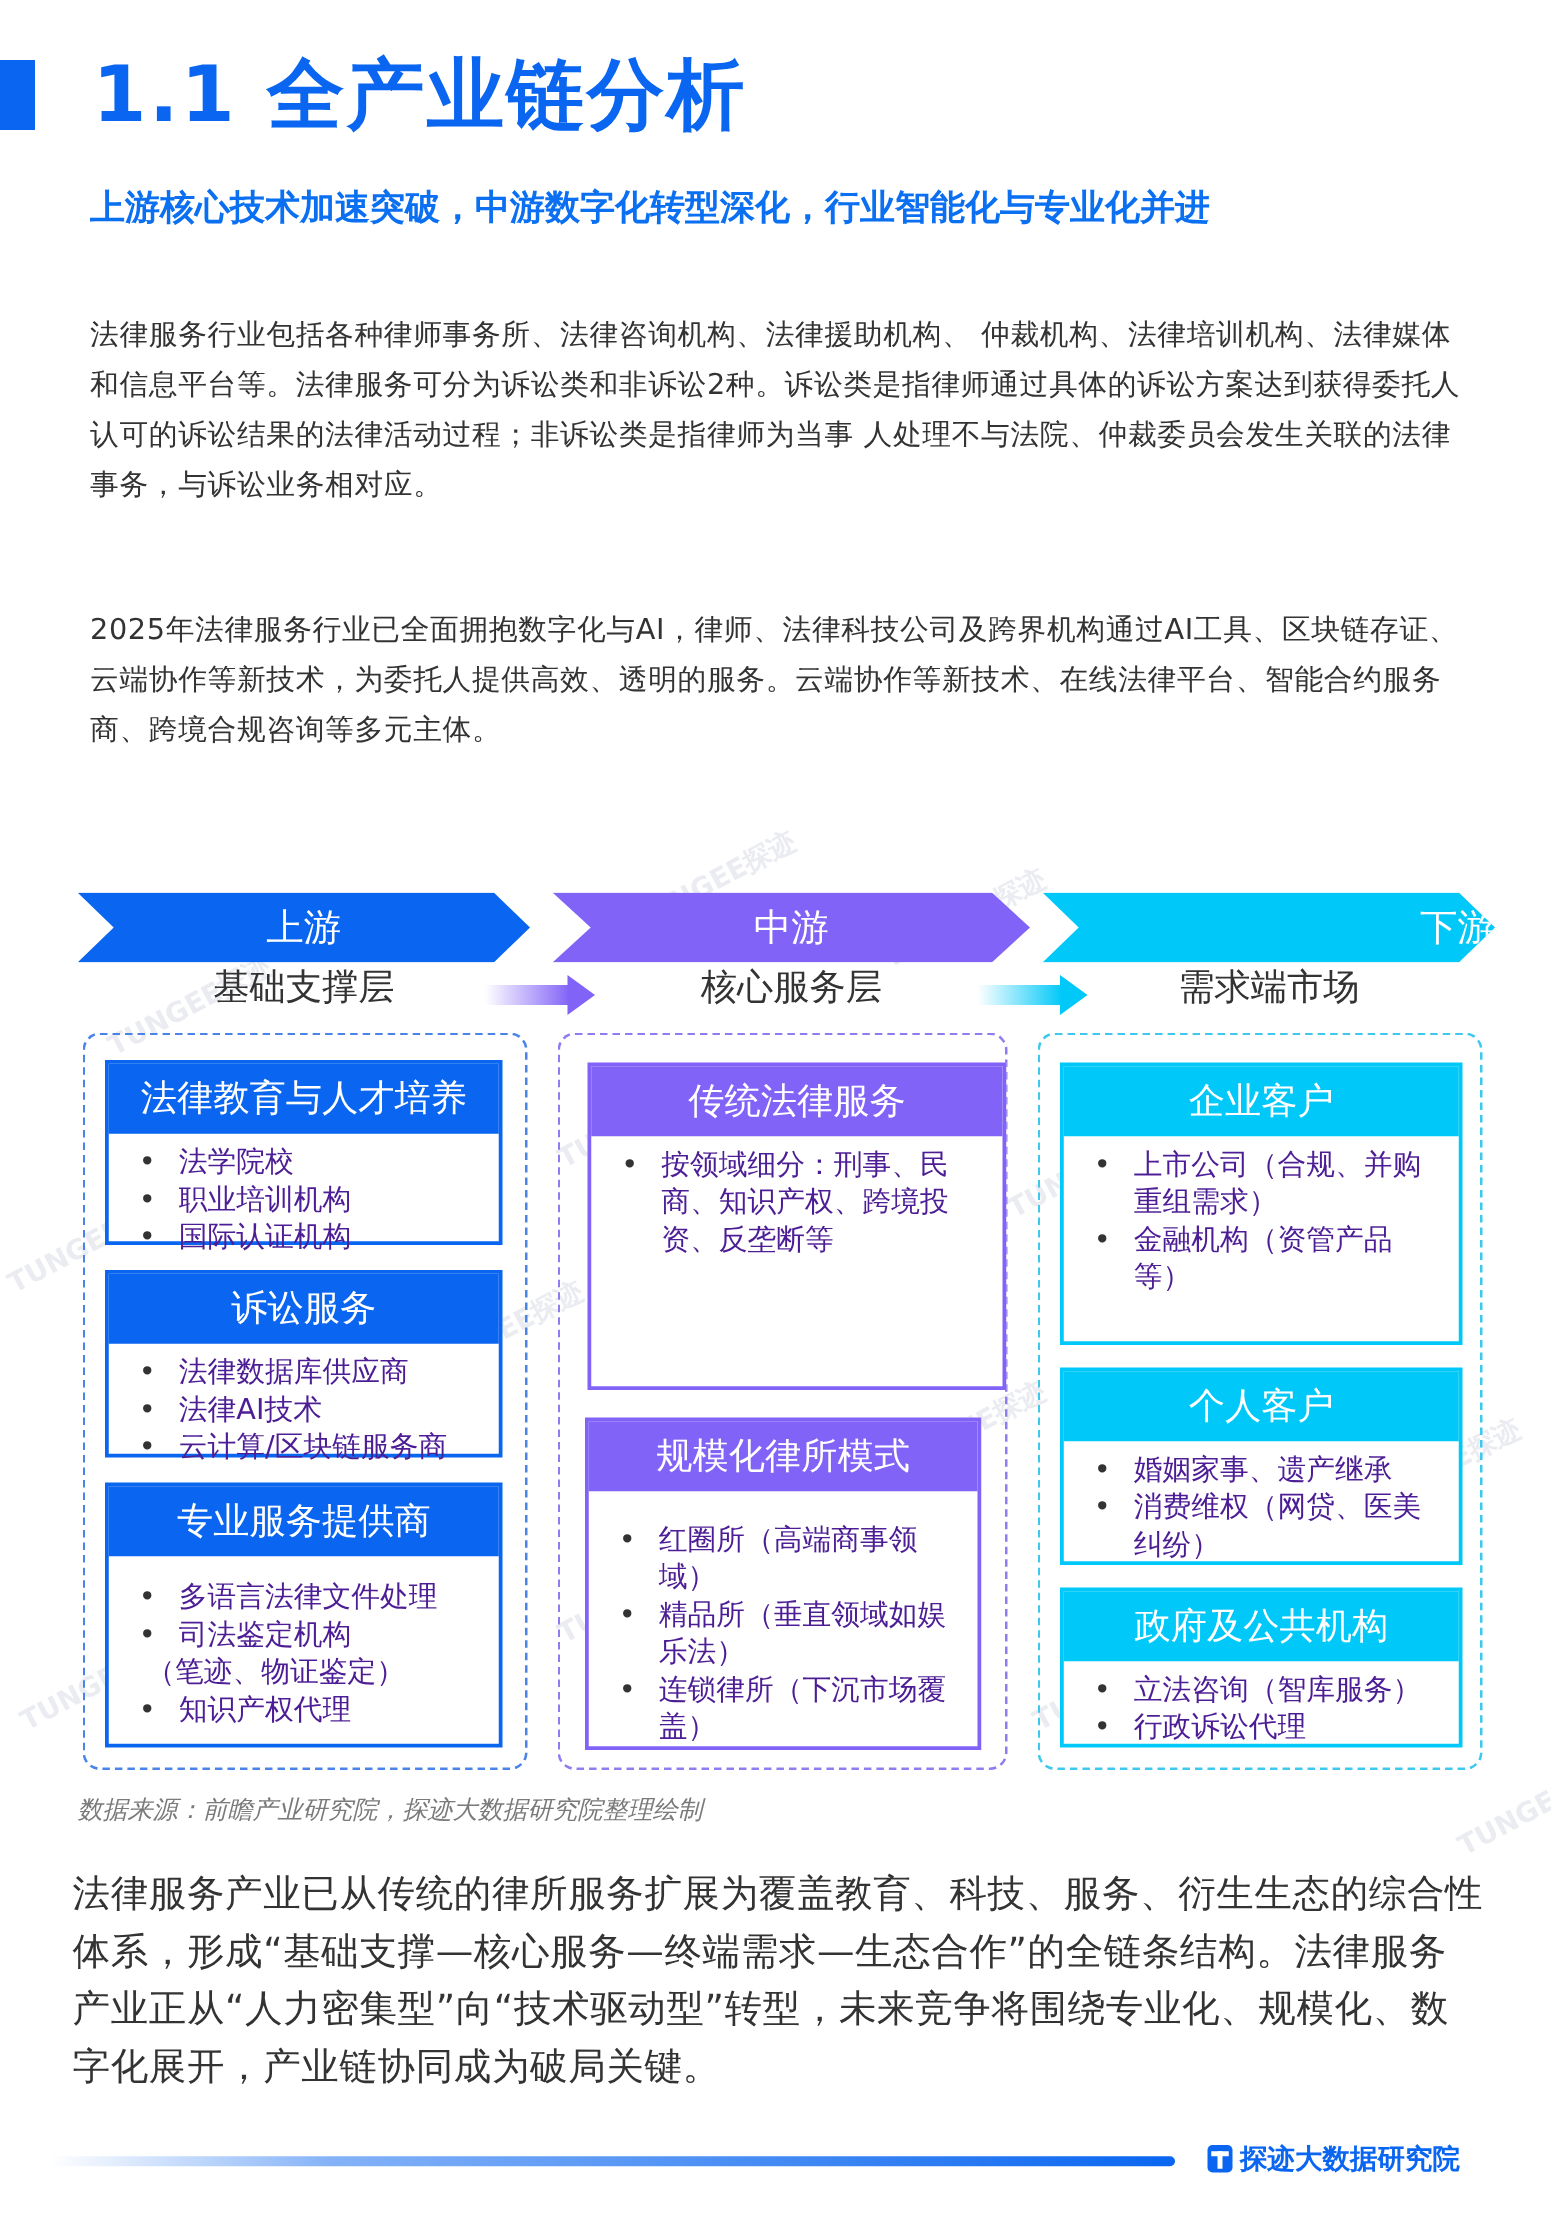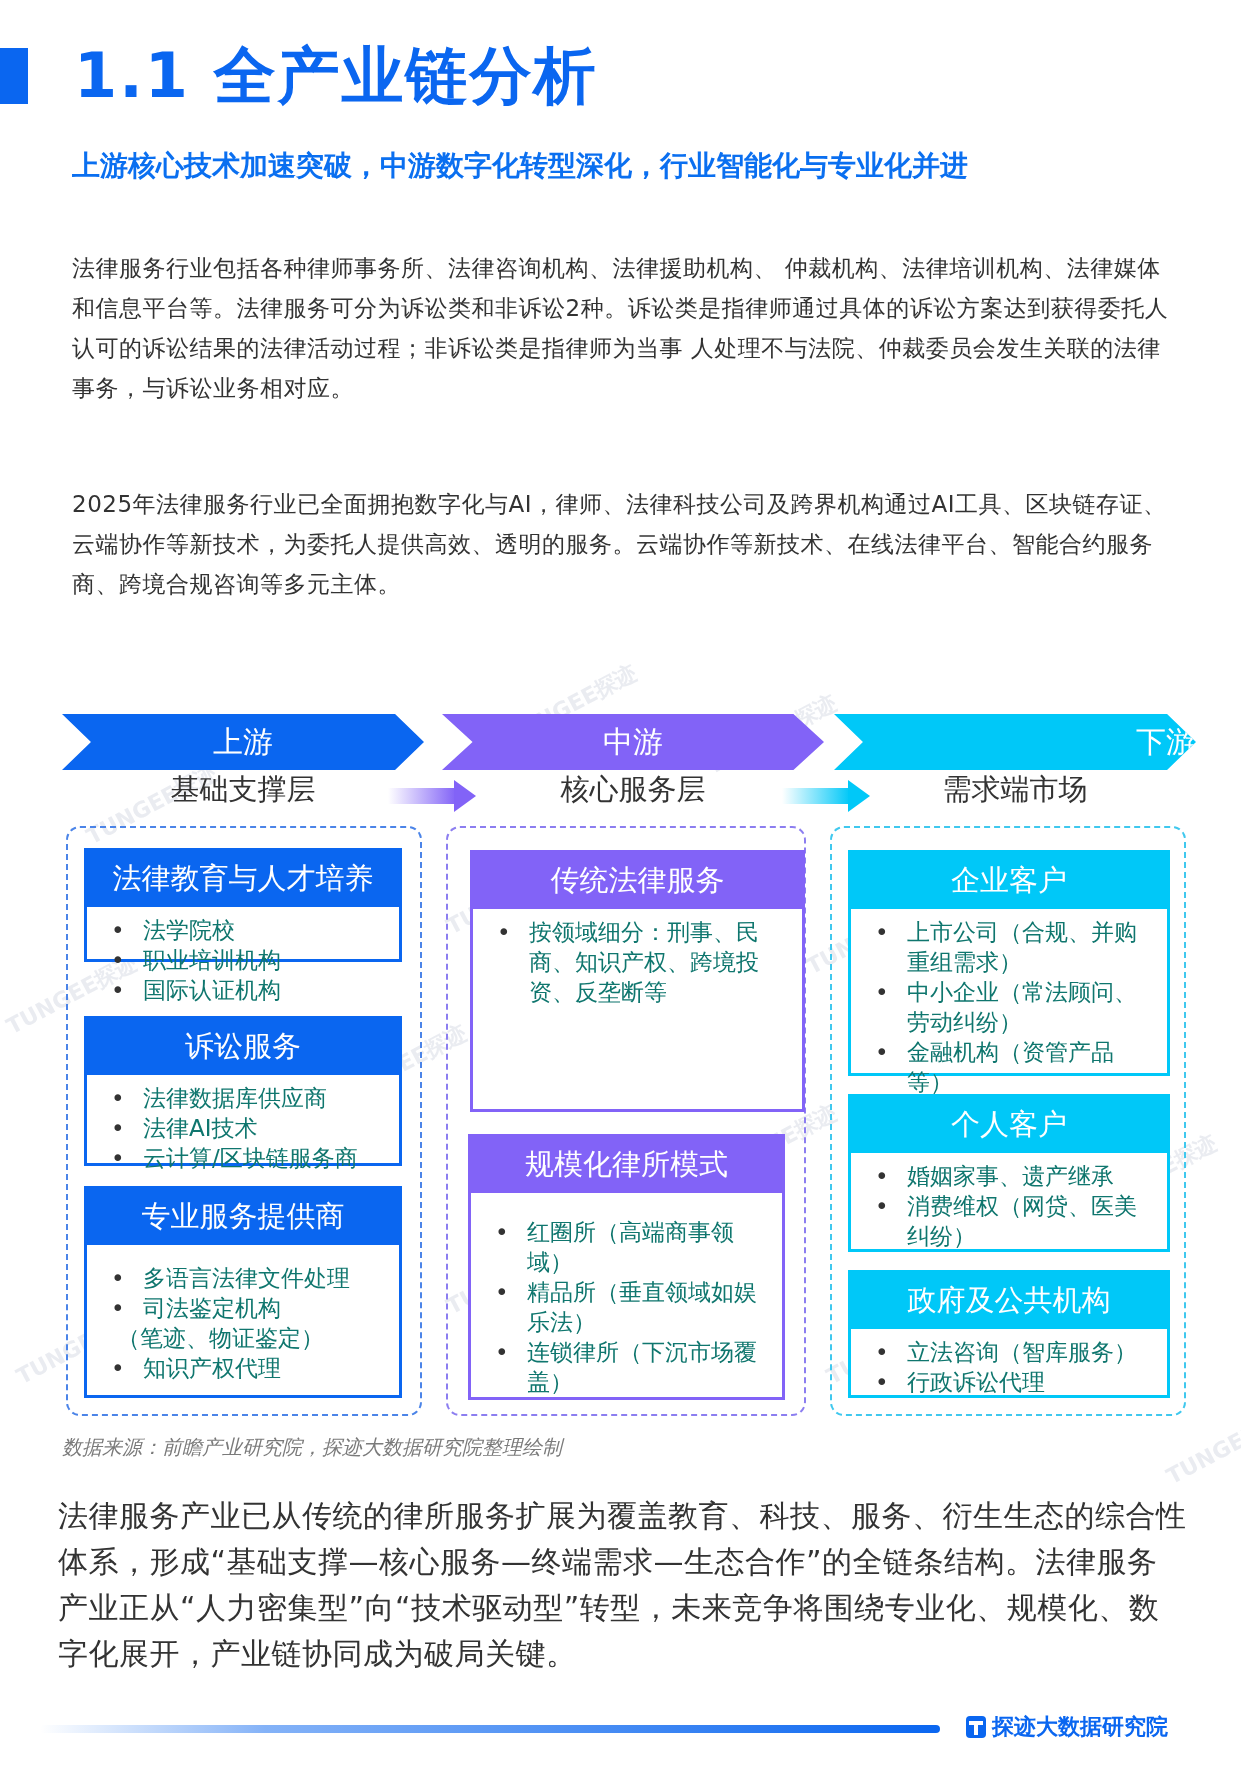--- a/index.html
+++ b/index.html
@@ -36,21 +36,21 @@
   .flow-arrow.a2 .head { border-left: 22px solid #00c8f8; }
 
   .column { position: absolute; top: 826px; height: 590px; border: 2px dashed; border-radius: 14px; }
   .column.up { left: 66px; width: 356px; border-color: #4b84e8; }
   .column.mid { left: 446px; width: 360px; border-color: #8c7ef0; }
   .column.down { left: 830px; width: 356px; border-color: #3fc8ee; }
 
   .card { position: absolute; border: 3px solid; background: #ffffff; }
   .card .head { height: 56px; display: flex; align-items: center; justify-content: center; color: #ffffff; font-size: 29px; }
   .card ul { list-style: none; padding: 8px 10px 8px 20px; }
-  .card li { position: relative; padding-left: 36px; font-size: 23px; line-height: 30px; color: #0f766e; }
+  .card li { position: relative; padding-left: 36px; font-size: 23px; line-height: 30px; color: #4c1d95; }
   .card li::before { content: "•"; position: absolute; left: 4px; top: 0; color: #333333; }
   .card li.note { padding-left: 10px; }
   .card li.note::before { content: ""; }
 
   .card.blue { border-color: #0a66f0; }
   .card.blue .head { background: #0a66f0; }
   .card.purple { border-color: #8263f7; }
   .card.purple .head { background: #8263f7; }
   .card.cyan { border-color: #00c8f8; }
   .card.cyan .head { background: #00c8f8; }
@@ -110,21 +110,21 @@
   </div>
 <div class="flow-arrow a2">
     <div class="shaft"></div>
     <div class="head"></div>
   </div>
 
 <div class="column up"></div>
 <div class="column mid"></div>
 <div class="column down"></div>
 
-<div class="card blue" style="left:84px;top:848px;width:318px;height:114px;">
+<div class="card blue" style="left:84px;top:848px;width:318px;height:148px;">
   <div class="head">法律教育与人才培养</div>
   <ul>
     <li>法学院校</li>
     <li>职业培训机构</li>
     <li>国际认证机构</li>
   </ul>
 </div>
 <div class="card blue" style="left:84px;top:1016px;width:318px;height:150px;">
   <div class="head">诉讼服务</div>
   <ul>
@@ -155,21 +155,20 @@
     <li>红圈所（高端商事领域）</li>
     <li>精品所（垂直领域如娱乐法）</li>
     <li>连锁律所（下沉市场覆盖）</li>
   </ul>
 </div>
 
 <div class="card cyan" style="left:848px;top:850px;width:322px;height:226px;">
   <div class="head">企业客户</div>
   <ul>
     <li>上市公司（合规、并购重组需求）</li>
-    <li>中小企业（常法顾问、劳动纠纷）</li>
     <li>金融机构（资管产品等）</li>
   </ul>
 </div>
 <div class="card cyan" style="left:848px;top:1094px;width:322px;height:158px;">
   <div class="head">个人客户</div>
   <ul>
     <li>婚姻家事、遗产继承</li>
     <li>消费维权（网贷、医美纠纷）</li>
   </ul>
 </div>

